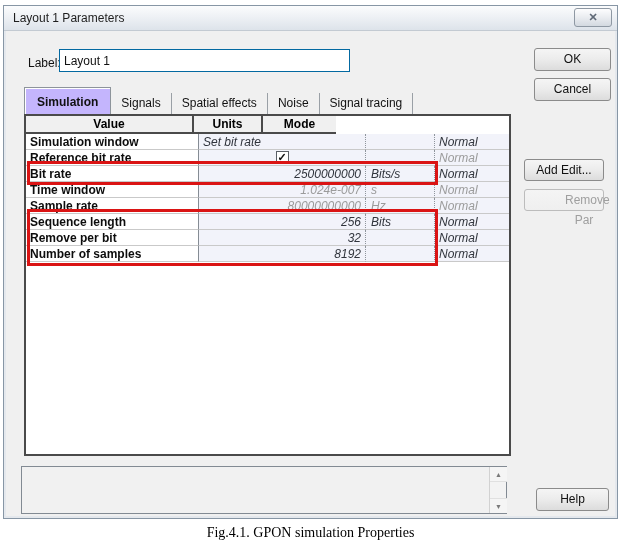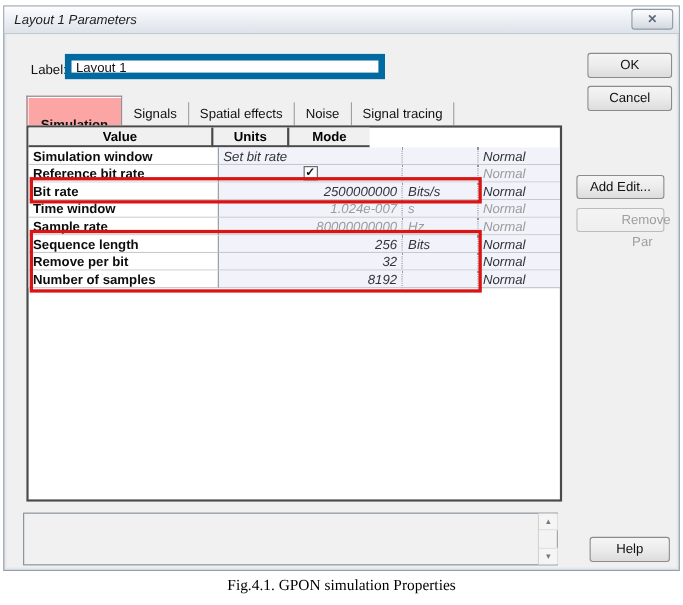--- a/index.html
+++ b/index.html
@@ -7,53 +7,53 @@
   body { font-family:"Liberation Sans", sans-serif; }
   .page { position:relative; width:621px; height:550px; background:#ffffff; overflow:hidden; }
 
   
   .dialog { position:absolute; left:3px; top:5px; width:615px; height:514px;
             background:#f0f0f0; border:1px solid #8796a5;
             box-shadow: inset 0 0 0 2px #e4e8ed; }
   .titlebar { position:absolute; left:0; top:0; width:100%; height:25px;
               background:linear-gradient(#fbfcfd,#eef1f5 45%,#dde3ea);
               border-bottom:1px solid #c3cad2; display:flex; align-items:center; }
-  .title-text { font-size:12px; color:#1e1e1e; padding-left:9px;font-style:italic; }
+  .title-text { font-size:12px; color:#1e1e1e; padding-left:9px; }
   .close-btn { position:absolute; top:2px; right:5px; width:38px; height:19px;
                background:linear-gradient(#fdfdfe,#e9ecf0 50%,#d3d9e0);
                border:1px solid #8e98a3; border-radius:3px;
                display:flex; align-items:center; justify-content:center;
                font-size:11px; font-weight:bold; color:#5f6977; cursor:default; }
 
   
   .label-text { position:absolute; left:24px; top:50px; font-size:12px; color:#111; }
   .label-input { position:absolute; left:55px; top:43px; width:291px; height:23px;
-                 background:#fff; border:6px solid #0369a1; font-size:12px;
+                 background:#fff; border:1px solid #0369a1; font-size:12px;
                  padding:0 4px; color:#111; font-family:"Liberation Sans",sans-serif; }
 
   
   .btn { position:absolute; font-size:12px; color:#111; text-align:center;
          background:linear-gradient(#f5f5f5,#ececec 48%,#dcdcdc);
          border:1px solid #8b8b8b; border-radius:3px; line-height:21px; cursor:default; }
   .btn.disabled { color:#9f9f9f; border-color:#bcbcbc;
                   background:linear-gradient(#f4f4f4,#efefef); }
   .btn-ok      { left:530px; top:42px;  width:77px; height:23px; }
   .btn-cancel  { left:530px; top:72px;  width:77px; height:23px; }
   .btn-add     { left:520px; top:153px; width:80px; height:22px; line-height:20px; }
   .btn-remove  { left:520px; top:183px; width:80px; height:22px; line-height:20px;padding-left:40px; }
   .btn-edit    { left:520px; top:213px; width:80px; height:22px; line-height:20px; }
   .btn-help    { left:532px; top:482px; width:73px; height:23px; }
 
   
   .tabstrip { position:absolute; left:20px; top:81px; height:27px; display:flex; align-items:flex-end; }
   .tab { font-size:12px; color:#111; padding:0 10px; height:21px; line-height:20px;
          border-right:1px solid #9aa0a6; cursor:default; white-space:nowrap; }
   .tab.active { font-weight:bold; height:27px; line-height:26px;
-                background:#fca5a5; border:1px solid #8d949b; border-bottom:none;
-                box-shadow:inset 1px 1px 0 #fff; padding:12px 12px; }
+                background:#c4b5fd; border:1px solid #8d949b; border-bottom:none;
+                box-shadow:inset 1px 1px 0 #fff; padding:1px 12px; }
 
   
   .ptable { position:absolute; left:20px; top:108px; width:487px; height:342px;
             background:#fff; border:2px solid #4a4a4a; }
   .trow { display:flex; width:100%; }
   .th { height:18px; background:#f0f0f0; font-size:12px; font-weight:bold; color:#000;
         display:flex; align-items:center; justify-content:center;
         border-bottom:2px solid #4a4a4a; }
   .th + .th { border-left:2px solid #4a4a4a; }
   .c-name  { width:173px; }

